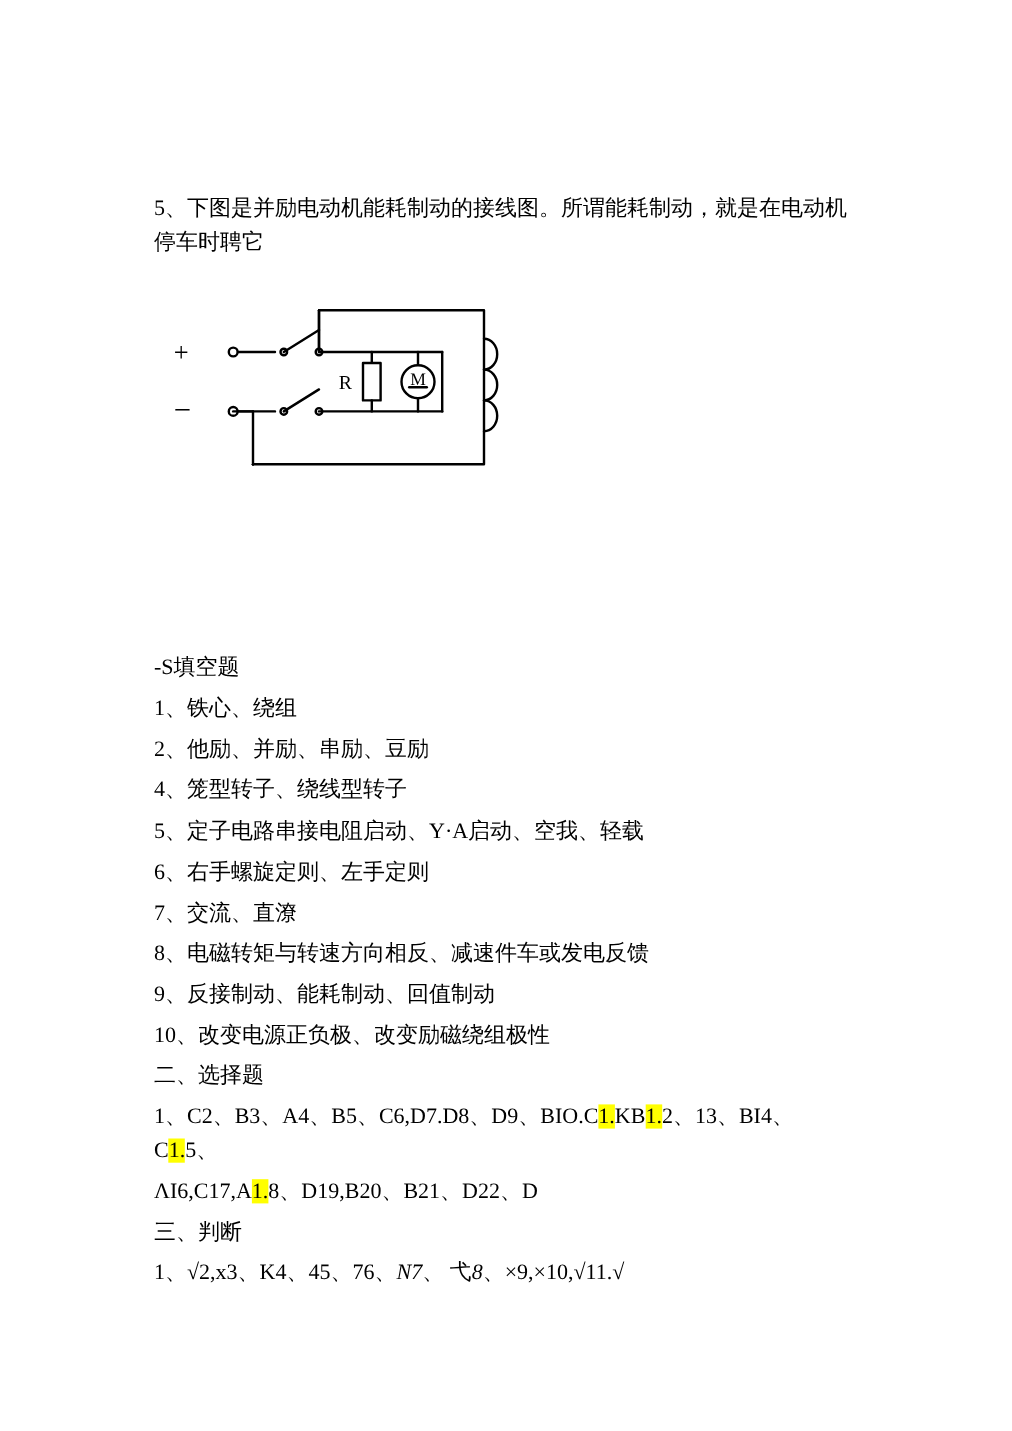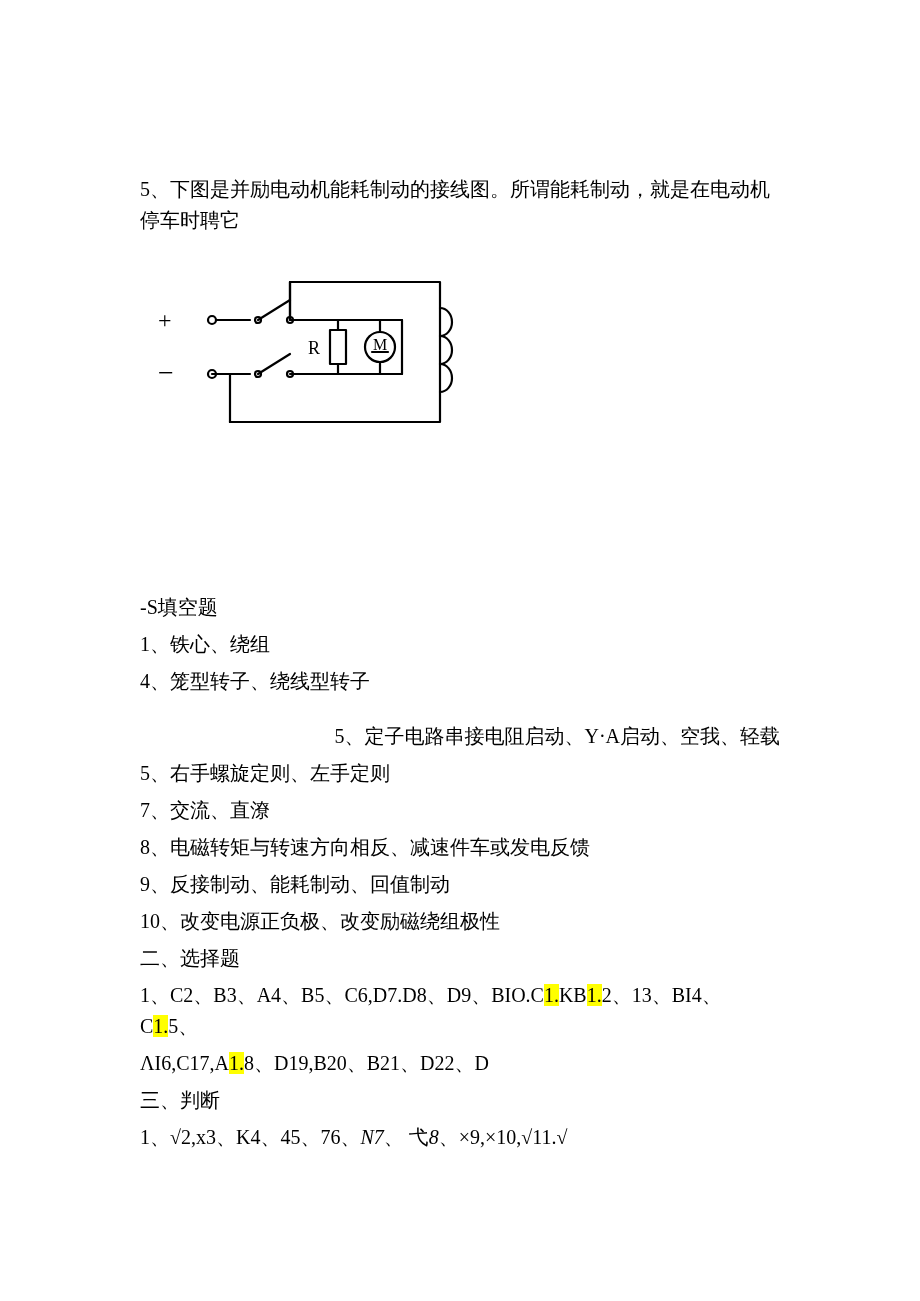--- a/index.html
+++ b/index.html
@@ -23,22 +23,21 @@
     margin-top: 26px;
     margin-bottom: 150px;
   }
   svg.diagram {
     display: block;
   }
   .answers p {
     margin: 0 0 6px 0;
   }
   .answers .gap {
-    margin-top: 24px;
-    text-align: right;
+    margin-top: 7px;
   }
   .hl {
     background: #ffff00;
   }
   .italic {
     font-style: italic;
     font-family: "Times New Roman", serif;
   }
 </style>
 </head>
@@ -101,23 +100,24 @@
       <text x="18" y="66" font-size="24" font-family="serif">+</text>
       <text x="18" y="120" font-size="28" font-family="serif">−</text>
       <text x="168" y="92" font-size="18" font-family="serif">R</text>
       <text x="233" y="88" font-size="16" font-family="serif" text-decoration="underline">M</text>
     </svg>
   </div>
 
   <div class="answers">
     <p>-S填空题</p>
     <p>1、铁心、绕组</p>
+    <p>2、他励、并励、串励、豆励</p>
     <p>4、笼型转子、绕线型转子</p>
     <p class="gap">5、定子电路串接电阻启动、Y·A启动、空我、轻载</p>
-    <p>5、右手螺旋定则、左手定则</p>
+    <p>6、右手螺旋定则、左手定则</p>
     <p>7、交流、直潦</p>
     <p>8、电磁转矩与转速方向相反、减速件车或发电反馈</p>
     <p>9、反接制动、能耗制动、回值制动</p>
     <p>10、改变电源正负极、改变励磁绕组极性</p>
 
     <p>二、选择题</p>
 
     <p>
       <span>1、C2、B3、A4、B5、C6,D7.D8、D9、BIO.C</span><span class="hl">1.</span><span>KB</span><span class="hl">1.</span><span>2、13、BI4、C</span><span class="hl">1.</span><span>5、</span>
     </p>

